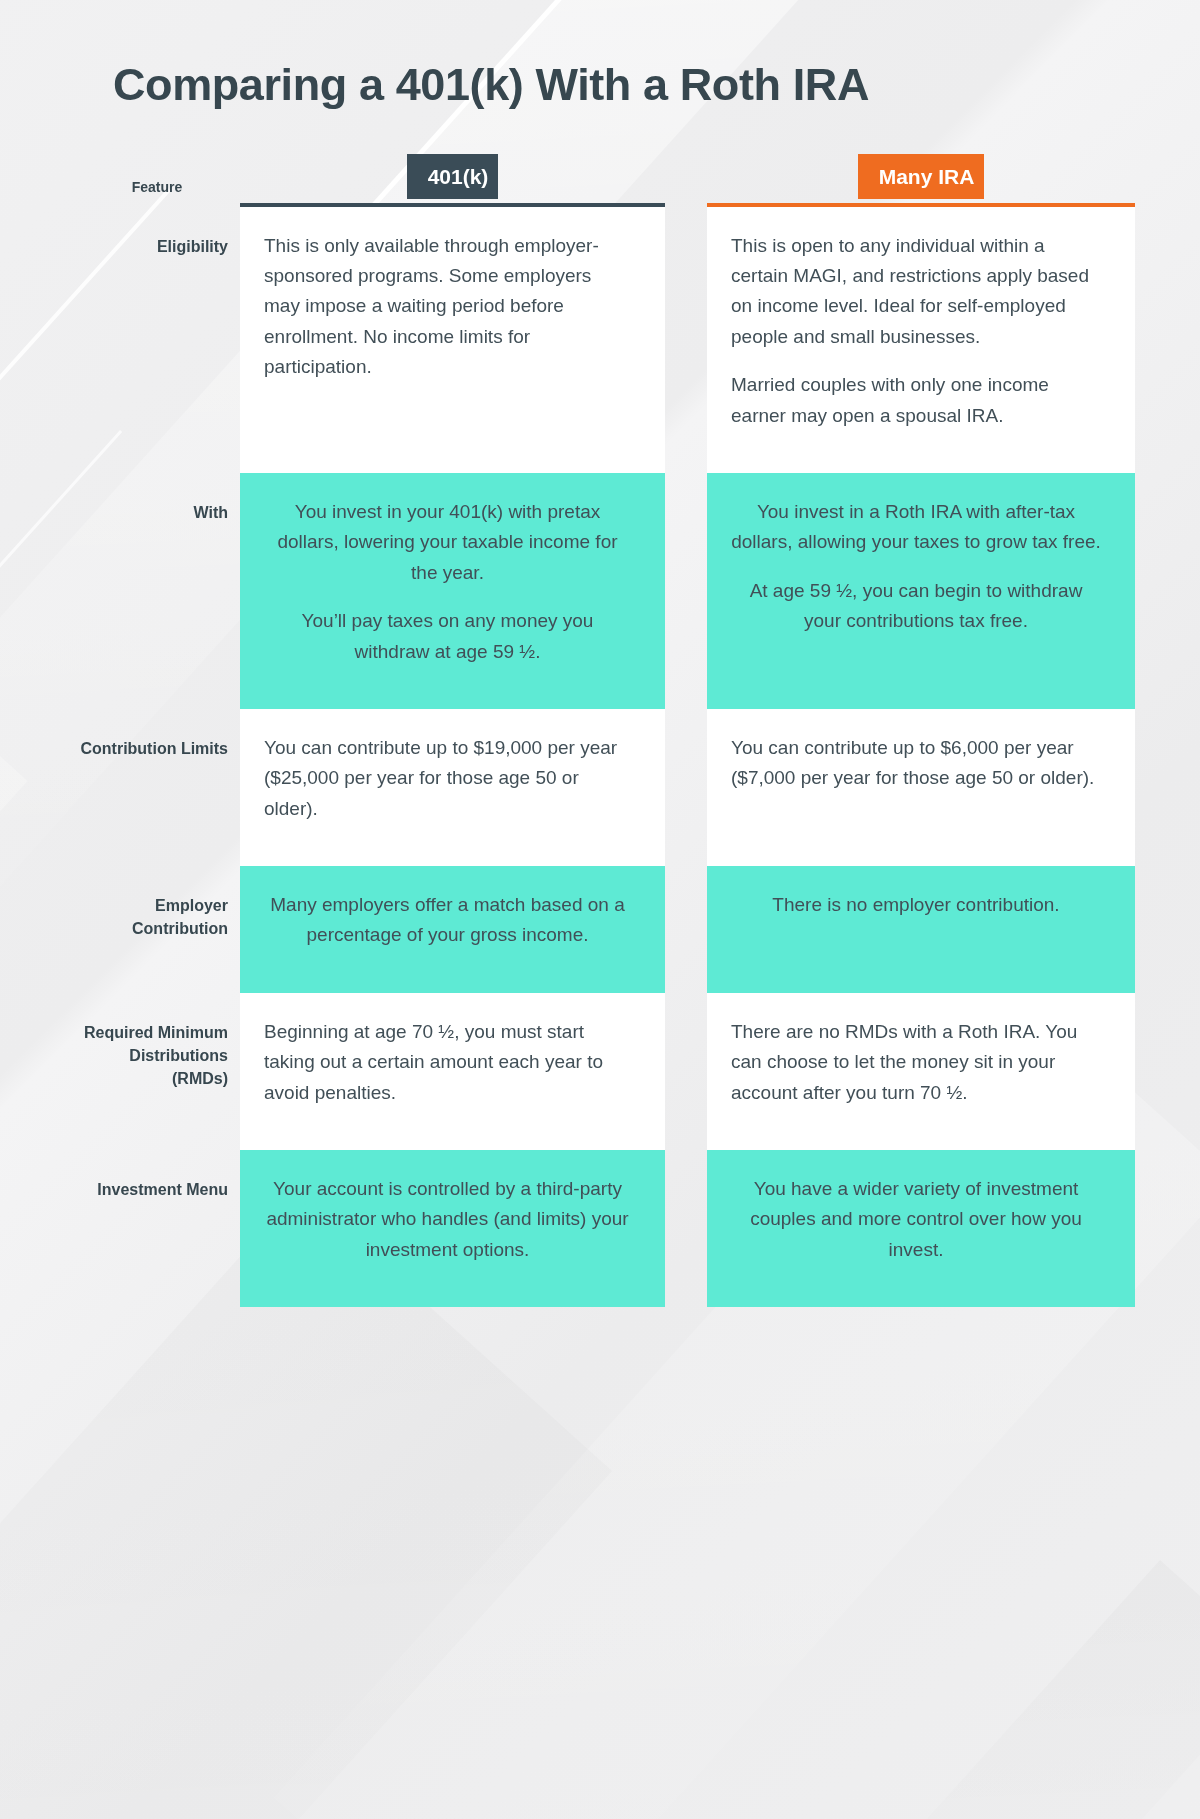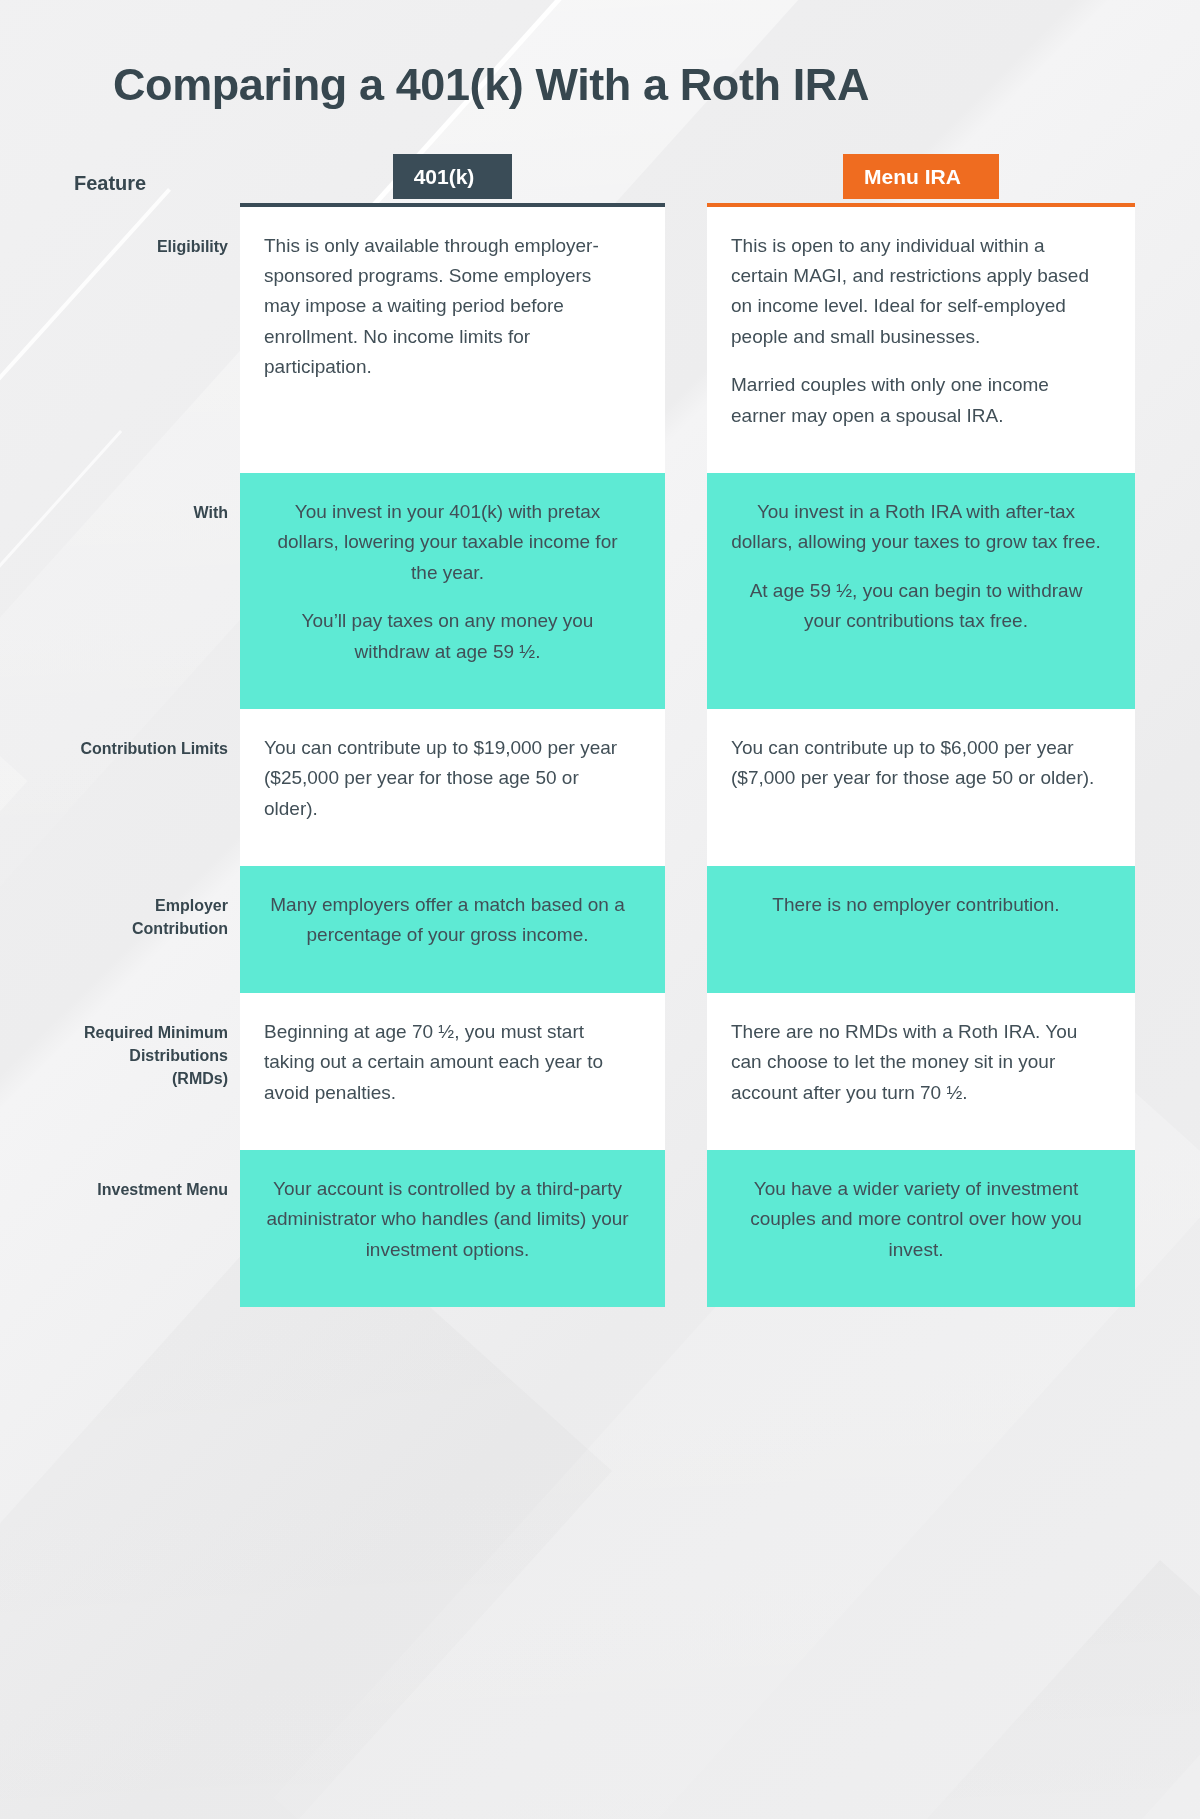--- a/index.html
+++ b/index.html
@@ -89,37 +89,37 @@
   col.c-401     { width: 425px; }
   col.c-gap     { width: 42px; }
   col.c-roth    { width: 428px; }
 
   
   .hdr-cell {
     padding: 0;
     vertical-align: bottom;
   }
   .hdr-feature {
-    font-size: 20px;
+    font-size: 14px;
     font-weight: 700;
     color: #37474f;
     padding: 0 0 12px 74px;
     vertical-align: bottom;
-    text-align: left;
+    text-align: center;
   }
   .badge-wrap {
     position: relative;
     padding-bottom: 4px;
   }
   .badge {
     display: inline-block;
     font-size: 21px;
     font-weight: 700;
     color: #ffffff;
-    padding: 11px 38px 11px 21px;
+    padding: 11px 10px 11px 21px;
     line-height: 1.1;
   }
   .badge-401 { background: #3a4c57; }
   .badge-roth { background: #ef6c20; }
   .rule {
     height: 4px;
     width: 100%;
   }
   .rule-401  { background: #3a4c57; }
   .rule-roth { background: #ef6c20; }
@@ -183,21 +183,21 @@
         <th class="hdr-feature">Feature</th>
         <th class="hdr-cell">
           <div class="badge-wrap">
             <span class="badge badge-401">401(k)</span>
           </div>
           <div class="rule rule-401"></div>
         </th>
         <th class="gap"></th>
         <th class="hdr-cell">
           <div class="badge-wrap">
-            <span class="badge badge-roth">Menu IRA</span>
+            <span class="badge badge-roth">Many IRA</span>
           </div>
           <div class="rule rule-roth"></div>
         </th>
       </tr>
     </thead>
     <tbody id="tbody">
         <tr>
           <td class="feature">Eligibility</td>
           <td class="cell white">
             <p>This is only available through employer-sponsored programs. Some employers may impose a waiting period before enrollment. No income limits for participation.</p>

